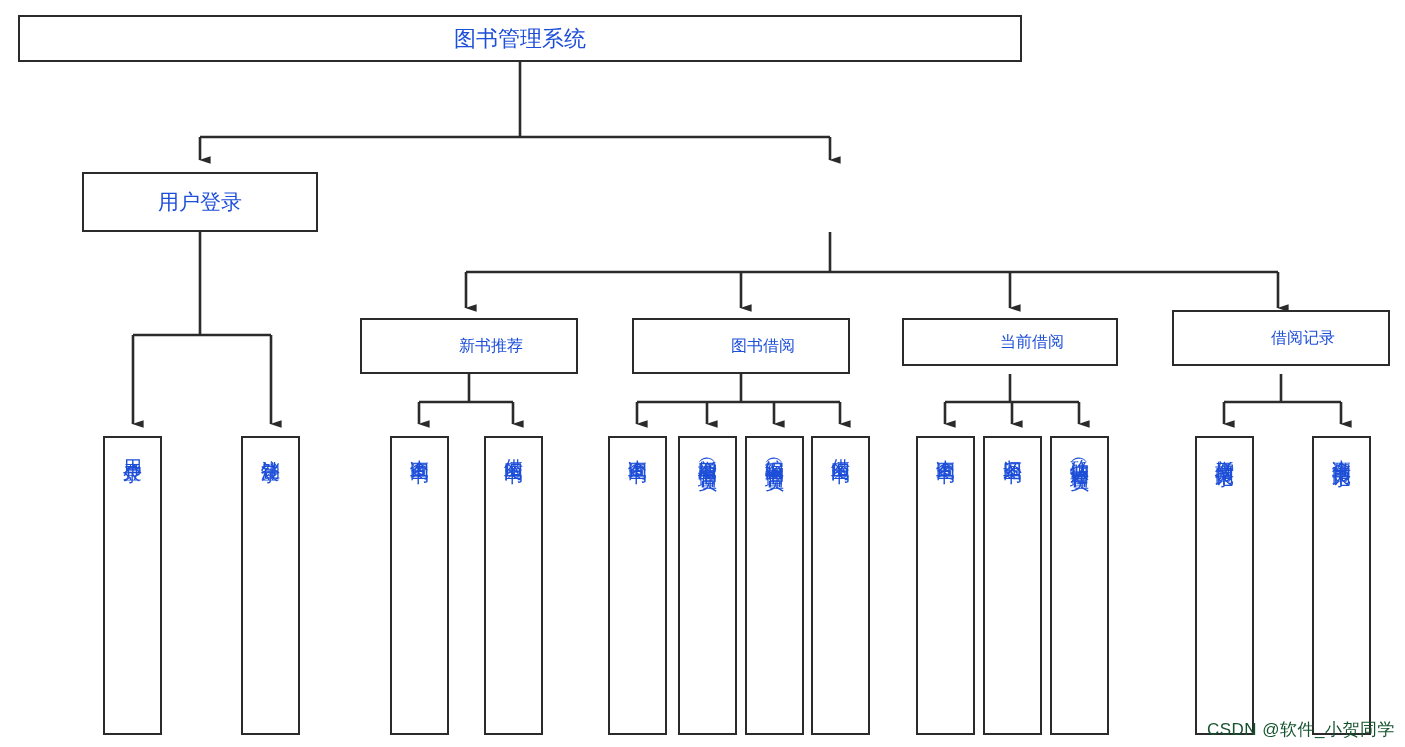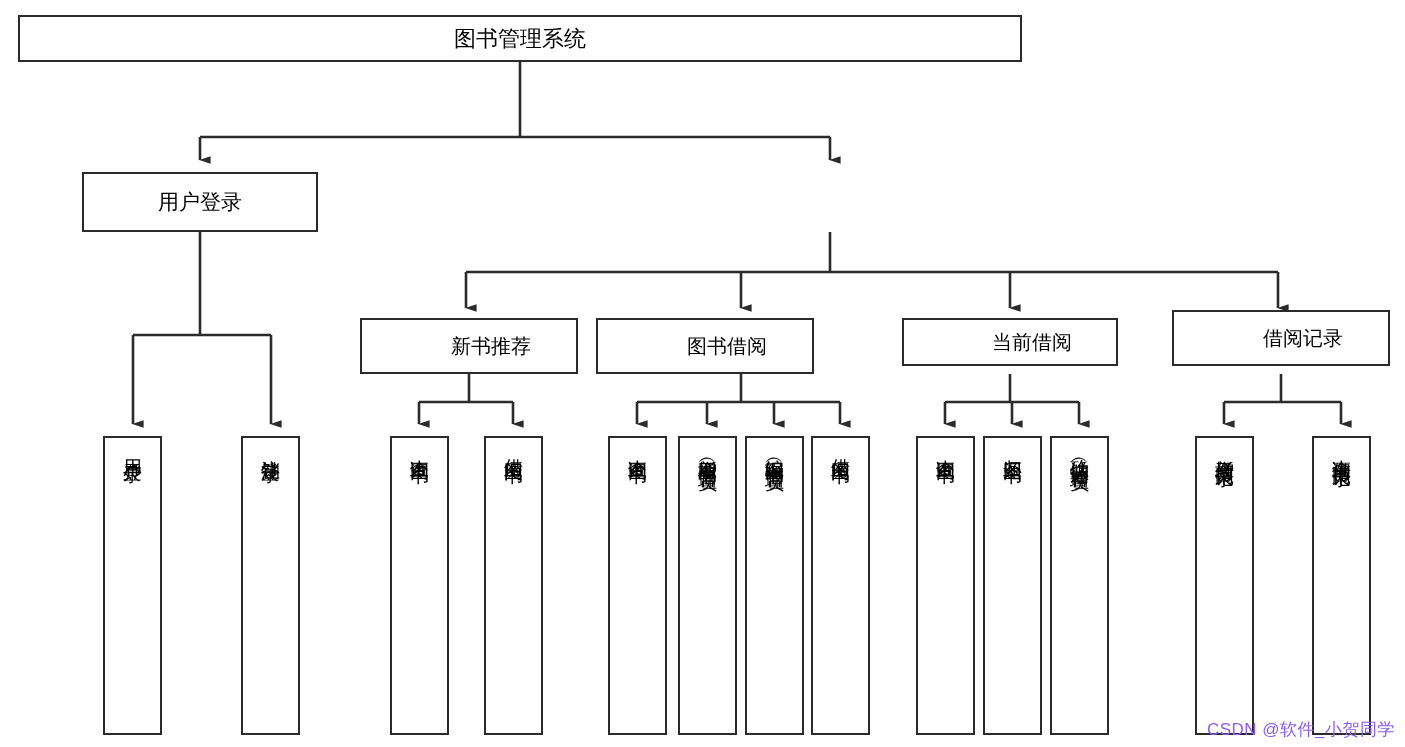--- a/index.html
+++ b/index.html
@@ -28,52 +28,52 @@
   }
   .node {
     position: absolute;
     box-sizing: border-box;
     border: 2px solid #2b2b2b;
     background: #ffffff;
     display: flex;
     align-items: center;
     justify-content: center;
     text-align: center;
-    color: #000000;
+    color: #1d4ed8;
     z-index: 2;
   }
   .node-root {
     font-size: 22px;
   }
   .node-l1 {
     font-size: 21px;
   }
   .node-l2 {
-    font-size: 20px;
+    font-size: 16px;
     padding-left: 44px;
   }
   .node-leaf {
     font-size: 19px;
     padding: 6px 0 6px 0;
     align-items: flex-start;
     line-height: 1.06;
   }
   .vtext {
     writing-mode: vertical-rl;
     text-orientation: upright;
     letter-spacing: 2px;
     display: block;
     white-space: nowrap;
   }
   .watermark {
     position: absolute;
     right: 10px;
     bottom: 6px;
     font-size: 17px;
-    color: #8b5cf6;
+    color: #14532d;
     letter-spacing: 0.5px;
     z-index: 3;
     white-space: nowrap;
     text-align: right;
   }
 </style>
 </head>
 <body>
 
 <div id="canvas">
@@ -132,21 +132,21 @@
     <span>图书管理系统</span>
   </div>
 
   <div class="node node-l1" style="left:82px; top:172px; width:236px; height:60px;">
     <span>用户登录</span>
   </div>
 
   <div class="node node-l2" style="left:360px; top:318px; width:218px; height:56px;">
     <span>新书推荐</span>
   </div>
-  <div class="node node-l2" style="left:596px; top:318px; width:218px; height:56px;">
+  <div class="node node-l2" style="left:632px; top:318px; width:218px; height:56px;">
     <span>图书借阅</span>
   </div>
   <div class="node node-l2" style="left:902px; top:318px; width:216px; height:48px;">
     <span>当前借阅</span>
   </div>
   <div class="node node-l2" style="left:1172px; top:310px; width:218px; height:56px;">
     <span>借阅记录</span>
   </div>
 
   <div class="node node-leaf" style="left:103px; top:436px; width:59px; height:299px;">

